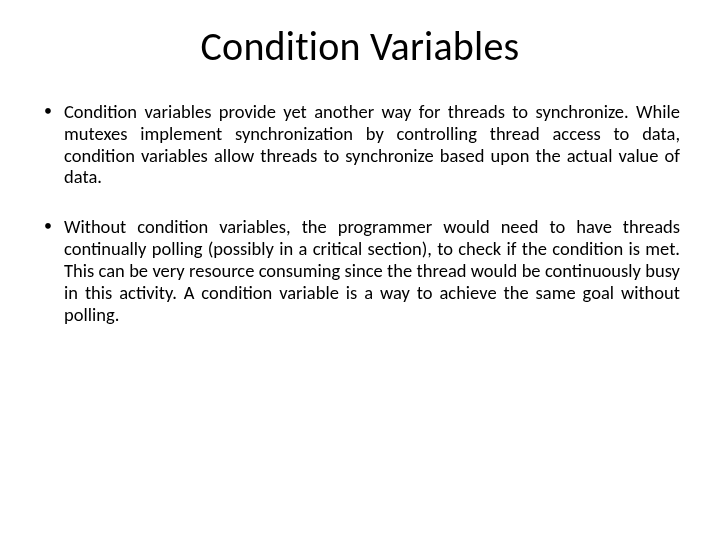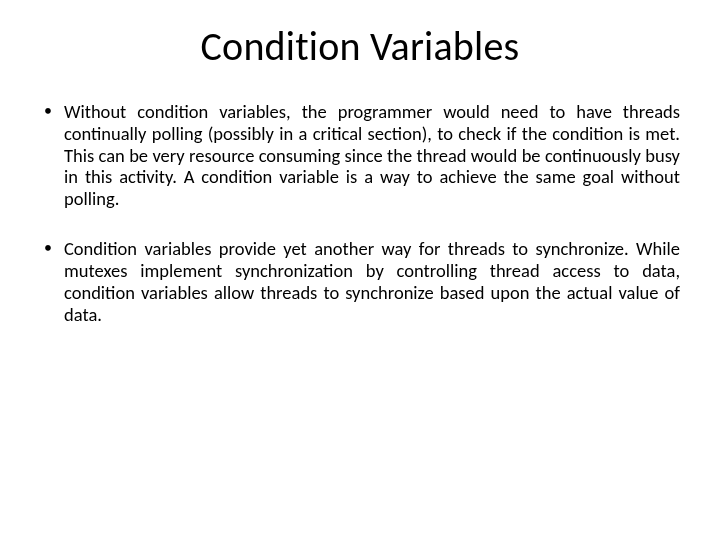--- a/index.html
+++ b/index.html
@@ -47,16 +47,16 @@
     font-size: 16px;
     line-height: 1.3;
   }
 </style>
 </head>
 <body>
 
 <div class="slide">
   <h1 class="title">Condition Variables</h1>
   <ul class="body">
+    <li>Condition variables provide yet another way for threads to synchronize. While mutexes implement synchronization by controlling thread access to data, condition variables allow threads to synchronize based upon the actual value of data.</li>
     <li>Without condition variables, the programmer would need to have threads continually polling (possibly in a critical section), to check if the condition is met. This can be very resource consuming since the thread would be continuously busy in this activity. A condition variable is a way to achieve the same goal without polling.</li>
-    <li>Condition variables provide yet another way for threads to synchronize. While mutexes implement synchronization by controlling thread access to data, condition variables allow threads to synchronize based upon the actual value of data.</li>
   </ul>
 </div>
 
 </body></html>

